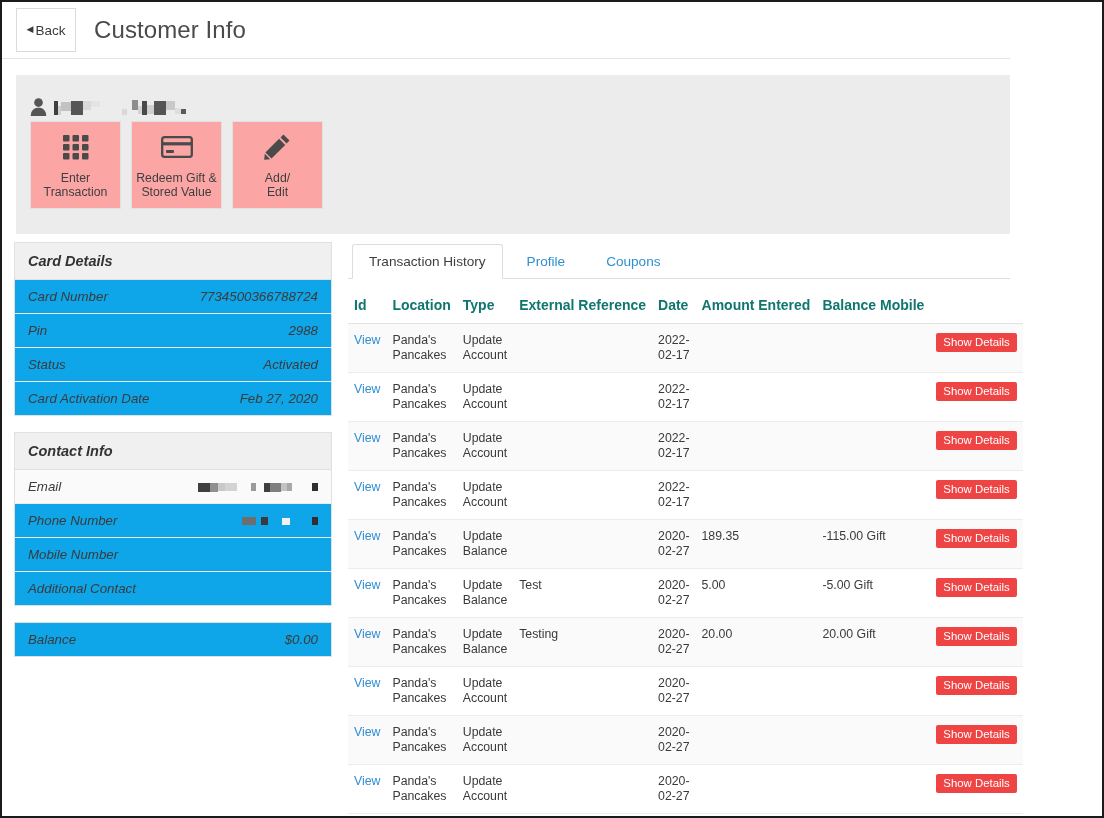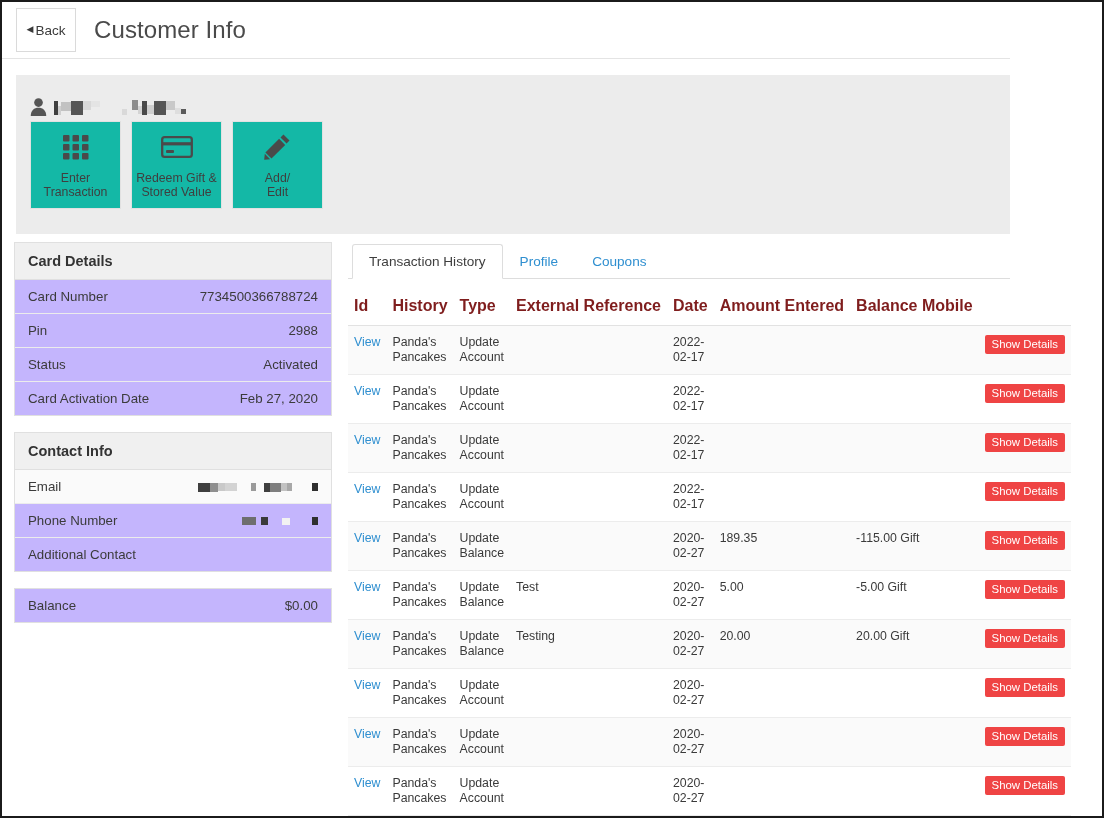--- a/index.html
+++ b/index.html
@@ -62,38 +62,38 @@
   .rb { display:inline-block; vertical-align: middle; }
 
   #action-buttons {
     display: flex;
     padding-left: 14px;
     margin-top: 2px;
     gap: 10px;
   }
   .action-card {
     width: 91px; height: 88px;
-    background: #14b8a6;
+    background: #fca5a5;
     border: 1px solid #e1e1e1;
     display: flex; flex-direction: column;
     align-items: center; justify-content: center;
     cursor: pointer;
   }
   .action-card .ico { height: 32px; display:flex; align-items:center; justify-content:center; margin-bottom: 8px;}
   .action-card .lbl {
     font-size: 12.3px; line-height: 14.5px;
     text-align: center; color: #3f3f3f;
   }
 
   
   #main { position: absolute; left: 12px; top: 240px; width: 996px; display: flex; }
   #left-col { width: 318px; }
   #right-col { width: 662px; margin-left: 16px; }
 
-  .panel { border: 1px solid #e0e0e0; background: #c4b5fd; margin-bottom: 16px; }
+  .panel { border: 1px solid #e0e0e0; background: #0ea5e9; margin-bottom: 16px; font-style: italic; }
   .panel-head {
     background: #f0f0f0;
     border-bottom: 1px solid #e0e0e0;
     padding: 10px 13px;
     font-size: 14.5px;
     font-weight: bold;
     color: #333333;
   }
   .panel-row {
     display: flex; align-items: flex-start; justify-content: space-between;
@@ -107,20 +107,21 @@
   .pr-label { color: #3b3b3b; }
   .pr-value { color: #3b3b3b; text-align: right; }
 
   
   #tabs {
     display: flex;
     border-bottom: 1px solid #dddddd;
     height: 37px;
     align-items: flex-end;
     padding-left: 4px;
+    gap: 7px;
   }
   .tab {
     padding: 9px 16px;
     font-size: 13.6px;
     color: #2f8fd0;
     cursor: pointer;
     position: relative; top: 1px;
     border: 1px solid transparent;
   }
   .tab.active {
@@ -128,23 +129,23 @@
     background: #ffffff;
     border: 1px solid #dddddd;
     border-bottom-color: #ffffff;
     border-radius: 3px 3px 0 0;
   }
 
   
   table#txn-table { width: 100%; border-collapse: collapse; }
   table#txn-table th {
     text-align: left;
-    font-size: 16px;
+    font-size: 14px;
     font-weight: bold;
-    color: #7f1d1d;
+    color: #0f766e;
     padding: 18px 6px 10px 6px;
     border-bottom: 1px solid #e2e2e2;
     white-space: nowrap;
   }
   table#txn-table td {
     font-size: 12.3px;
     color: #3a3a3a;
     padding: 9px 6px;
     border-bottom: 1px solid #ececec;
     vertical-align: top;
@@ -287,20 +288,24 @@
             <span class="rb" style="width:12px;height:9px;background:#3f3f3f;"></span><span class="rb" style="width:8px;height:9px;background:#8f8f8f;"></span><span class="rb" style="width:7px;height:8px;background:#c9c9c9;"></span><span class="rb" style="width:12px;height:8px;background:#d3d3d3;"></span><span class="rb" style="width:14px;height:6px;background:transparent;"></span><span class="rb" style="width:5px;height:8px;background:#9a9a9a;"></span><span class="rb" style="width:8px;height:6px;background:transparent;"></span><span class="rb" style="width:6px;height:9px;background:#3f3f3f;"></span><span class="rb" style="width:11px;height:9px;background:#7e7e7e;"></span><span class="rb" style="width:6px;height:8px;background:#c2c2c2;"></span><span class="rb" style="width:5px;height:8px;background:#a8a8a8;"></span><span class="rb" style="width:20px;height:6px;background:transparent;"></span><span class="rb" style="width:6px;height:8px;background:#2f2f2f;"></span>
           </span>
         </div>
         <div class="panel-row">
           <span class="pr-label">Phone Number</span>
           <span class="pr-value redact">
             <span class="rb" style="width:14px;height:8px;background:#6e6e6e;"></span><span class="rb" style="width:5px;height:6px;background:transparent;"></span><span class="rb" style="width:7px;height:8px;background:#3a3a3a;"></span><span class="rb" style="width:14px;height:6px;background:transparent;"></span><span class="rb" style="width:8px;height:7px;background:#f2f2f2;"></span><span class="rb" style="width:22px;height:6px;background:transparent;"></span><span class="rb" style="width:6px;height:8px;background:#2f2f2f;"></span>
           </span>
         </div>
         <div class="panel-row">
+          <span class="pr-label">Mobile Number</span>
+          <span class="pr-value"></span>
+        </div>
+        <div class="panel-row">
           <span class="pr-label">Additional Contact</span>
           <span class="pr-value"></span>
         </div>
       </div>
 
       <div class="panel">
         <div class="panel-row">
           <span class="pr-label">Balance</span>
           <span class="pr-value">$0.00</span>
         </div>
@@ -313,21 +318,21 @@
       <div id="tabs">
         <div class="tab active">Transaction History</div>
         <div class="tab">Profile</div>
         <div class="tab">Coupons</div>
       </div>
 
       <table id="txn-table">
         <thead>
           <tr>
             <th class="col-id">Id</th>
-            <th class="col-loc">History</th>
+            <th class="col-loc">Location</th>
             <th class="col-type">Type</th>
             <th class="col-ext">External Reference</th>
             <th class="col-date">Date</th>
             <th class="col-amt">Amount Entered</th>
             <th class="col-bal">Balance Mobile</th>
             <th class="col-act"></th>
           </tr>
         </thead>
         <tbody id="txn-body">
             <tr class="striped">

